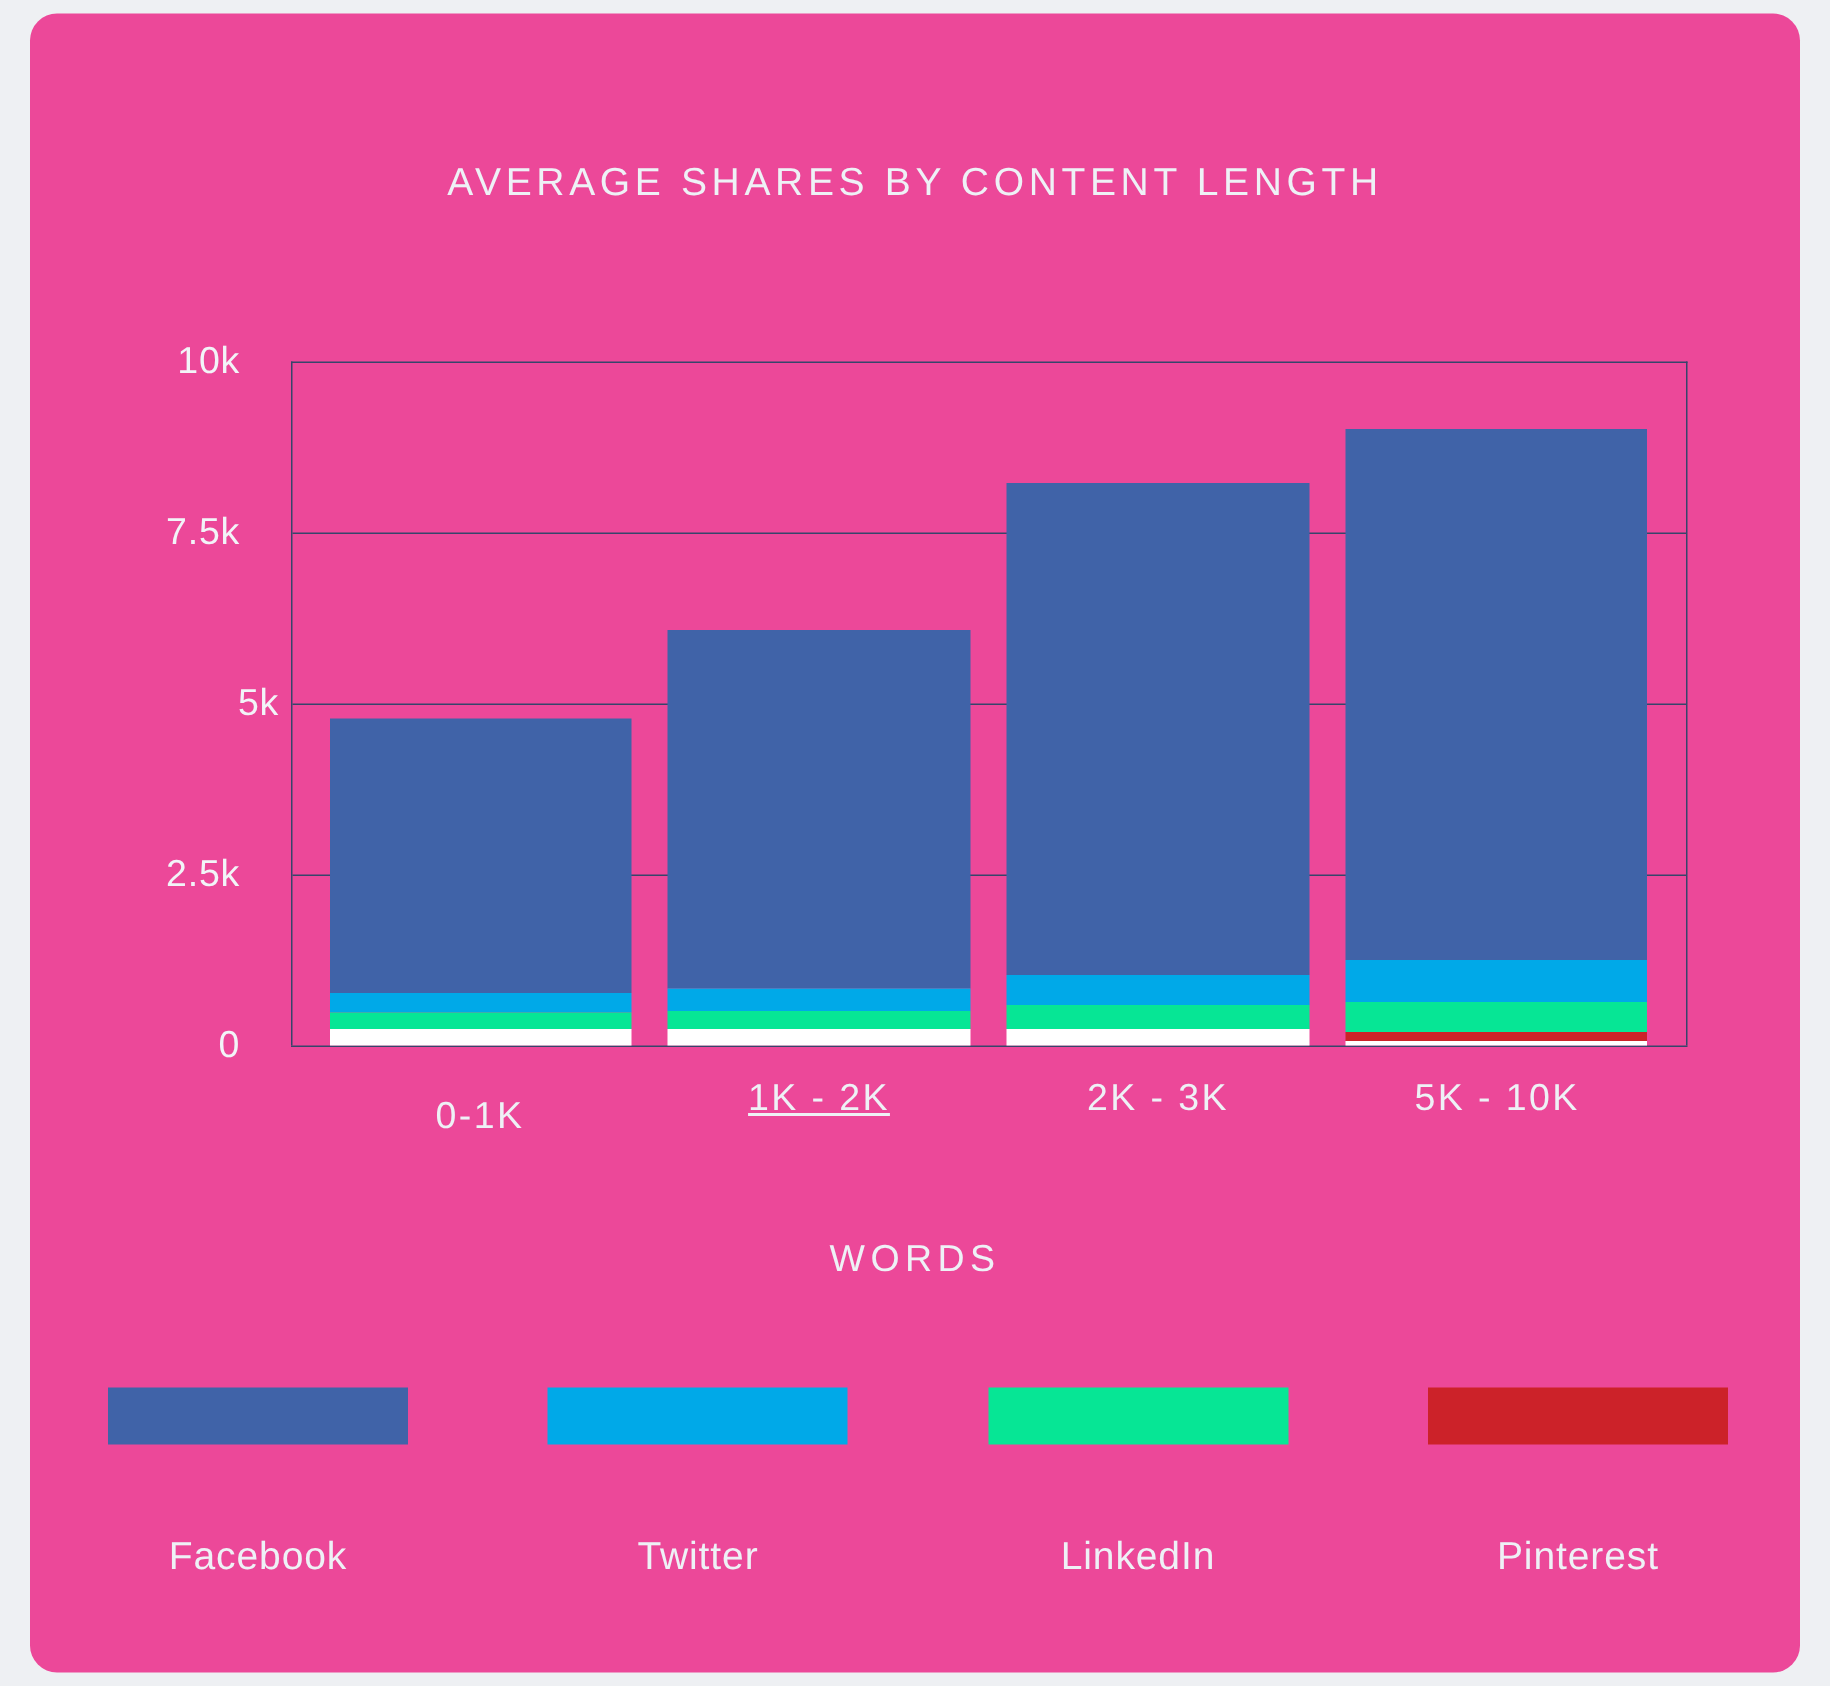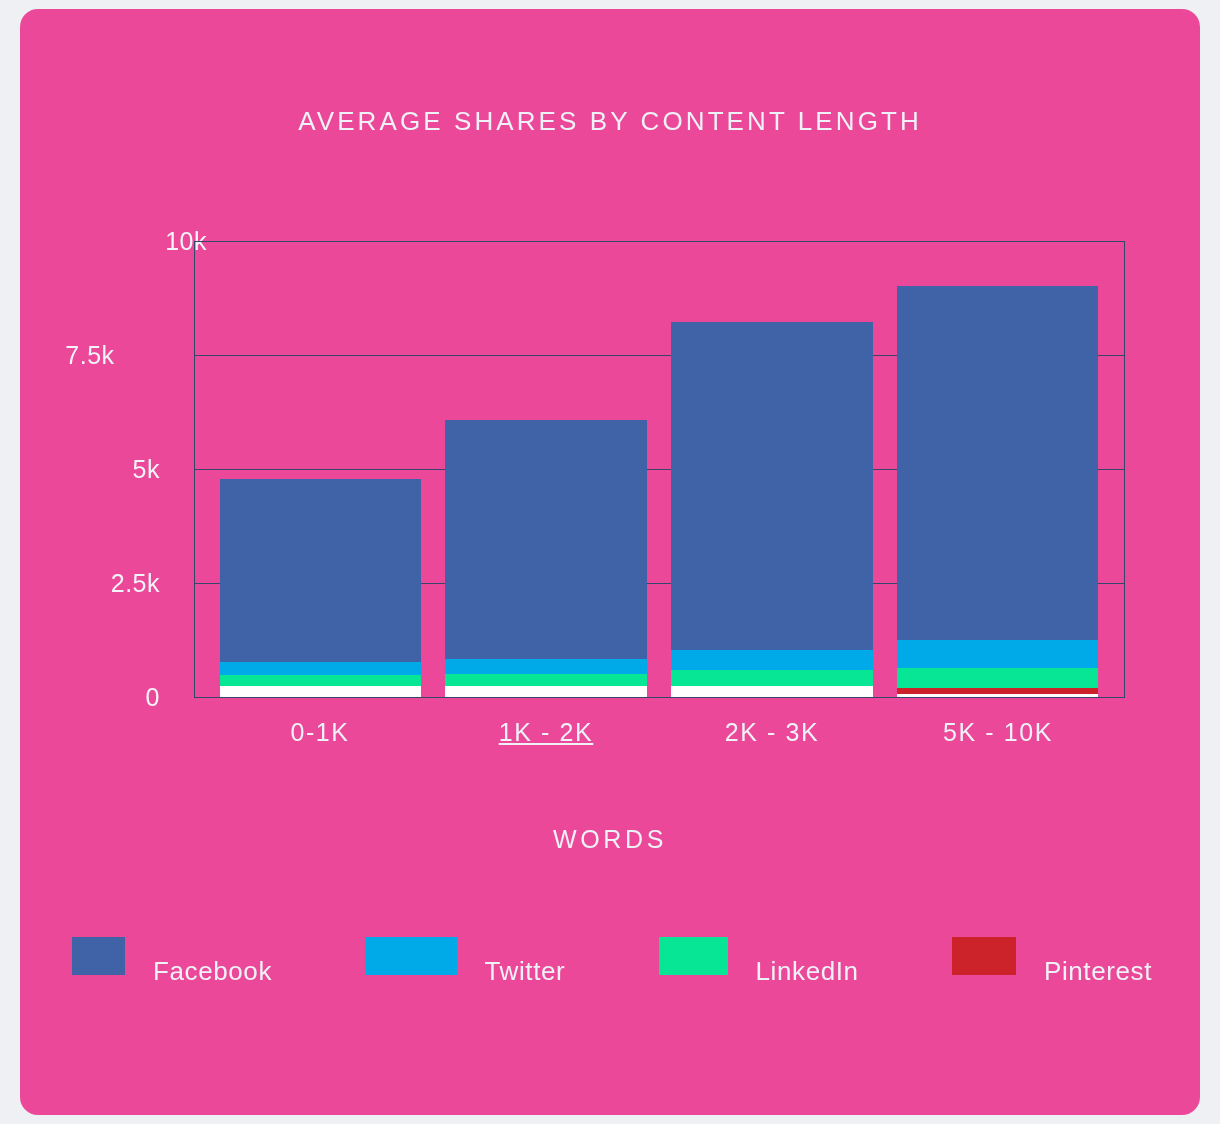--- a/index.html
+++ b/index.html
@@ -89,21 +89,21 @@
   #legend{
     position:absolute;
     left:52px;top:916px;
     width:1080px;
     display:flex;
     justify-content:space-between;
   }
   .legend-item{
     width:200px;
     display:flex;
-    flex-direction:row;
+    flex-direction:column;
     align-items:center;
     gap:28px;
   }
   .legend-swatch{
     width:200px;height:38px;
   }
   .legend-label{
     margin-top:31px;
     color:#eef1f6;
     font-size:26px;
@@ -111,23 +111,23 @@
     white-space:nowrap;
   }
 </style>
 </head>
 <body>
 
 <div id="card">
 
   <div id="chart-title">AVERAGE SHARES BY CONTENT LENGTH</div>
 
-  <div class="ytick" style="top:232px;padding-left:47px;">10k</div>
-  <div class="ytick" style="top:346px;text-align:center;">7.5k</div>
-  <div class="ytick" style="top:460px;">5k</div>
+  <div class="ytick" style="top:232px;">10k</div>
+  <div class="ytick" style="top:346px;">7.5k</div>
+  <div class="ytick" style="top:460px;padding-left:26px;">5k</div>
   <div class="ytick" style="top:574px;">2.5k</div>
   <div class="ytick" style="top:688px;">0</div>
 
   <div id="plot">
     <div class="gridline" style="top: 113px; background: rgb(54, 69, 107);"></div>
     <div class="gridline" style="top: 227px; background: rgb(54, 69, 107);"></div>
     <div class="gridline" style="top: 341px; background: rgb(54, 69, 107);"></div>
   </div>
   <div id="axis-baseline"></div>
 
@@ -150,21 +150,21 @@
       <div class="seg" style="height: 11.4px; background: rgb(255, 255, 255);"></div>
     </div>
   <div class="bar" style="left: 877px; width: 201px; top: 277.144px; height: 410.856px;">
       <div class="seg" style="height: 353.4px; background: rgb(64, 99, 168);"></div>
       <div class="seg" style="height: 28.272px; background: rgb(0, 169, 232);"></div>
       <div class="seg" style="height: 20.064px; background: rgb(6, 230, 149);"></div>
       <div class="seg" style="height: 5.928px; background: rgb(204, 34, 41);"></div>
       <div class="seg" style="height: 3.192px; background: rgb(255, 255, 255);"></div>
     </div>
 
-  <div class="xtick" style="left:300px;">0-1K</div>
+  <div class="xtick" style="left:300px;margin-top:12px;">0-1K</div>
   <div class="xtick" style="left:526px;text-decoration:underline;">1K - 2K</div>
   <div class="xtick" style="left:752px;">2K - 3K</div>
   <div class="xtick" style="left:978px;">5K - 10K</div>
 
   <div id="x-axis-title">WORDS</div>
 
   <div id="legend">
     <div class="legend-item">
       <div class="legend-swatch" style="background: rgb(64, 99, 168);"></div>
       <div class="legend-label">Facebook</div>

